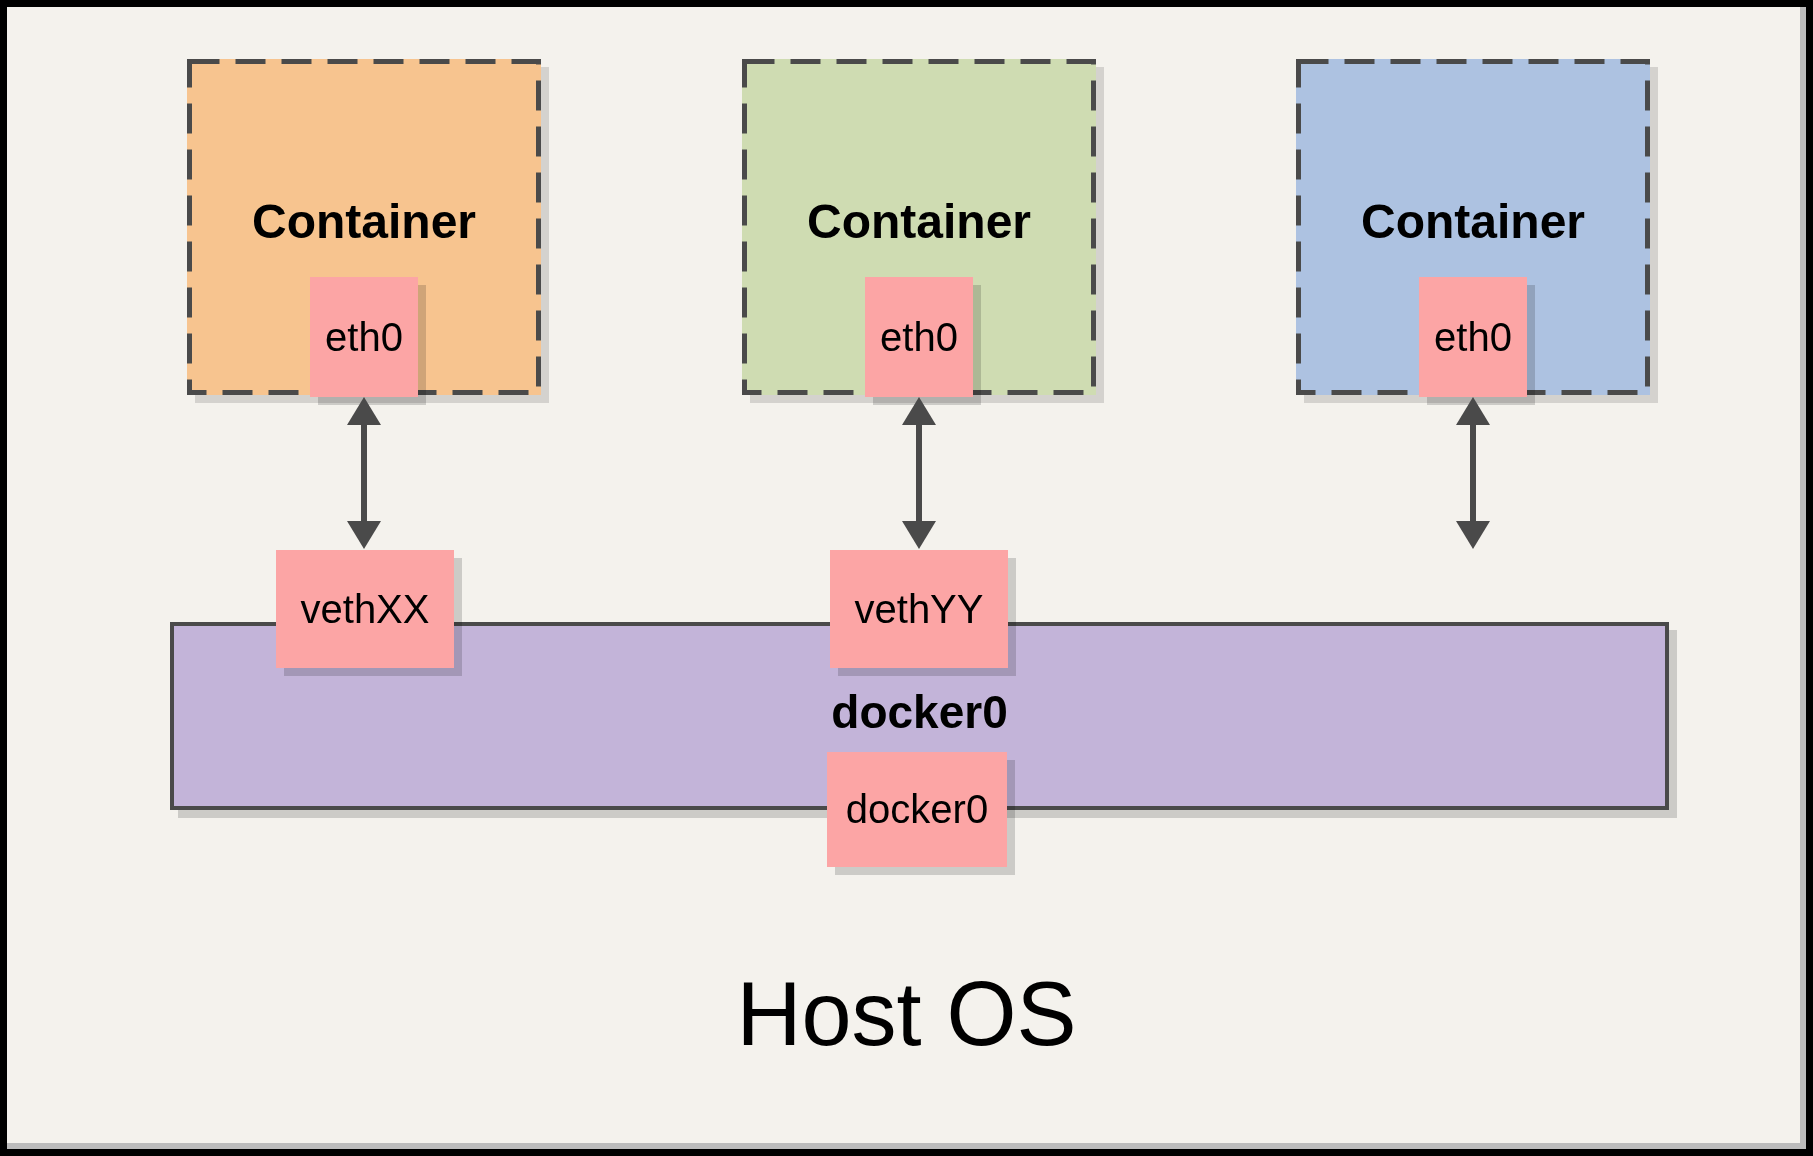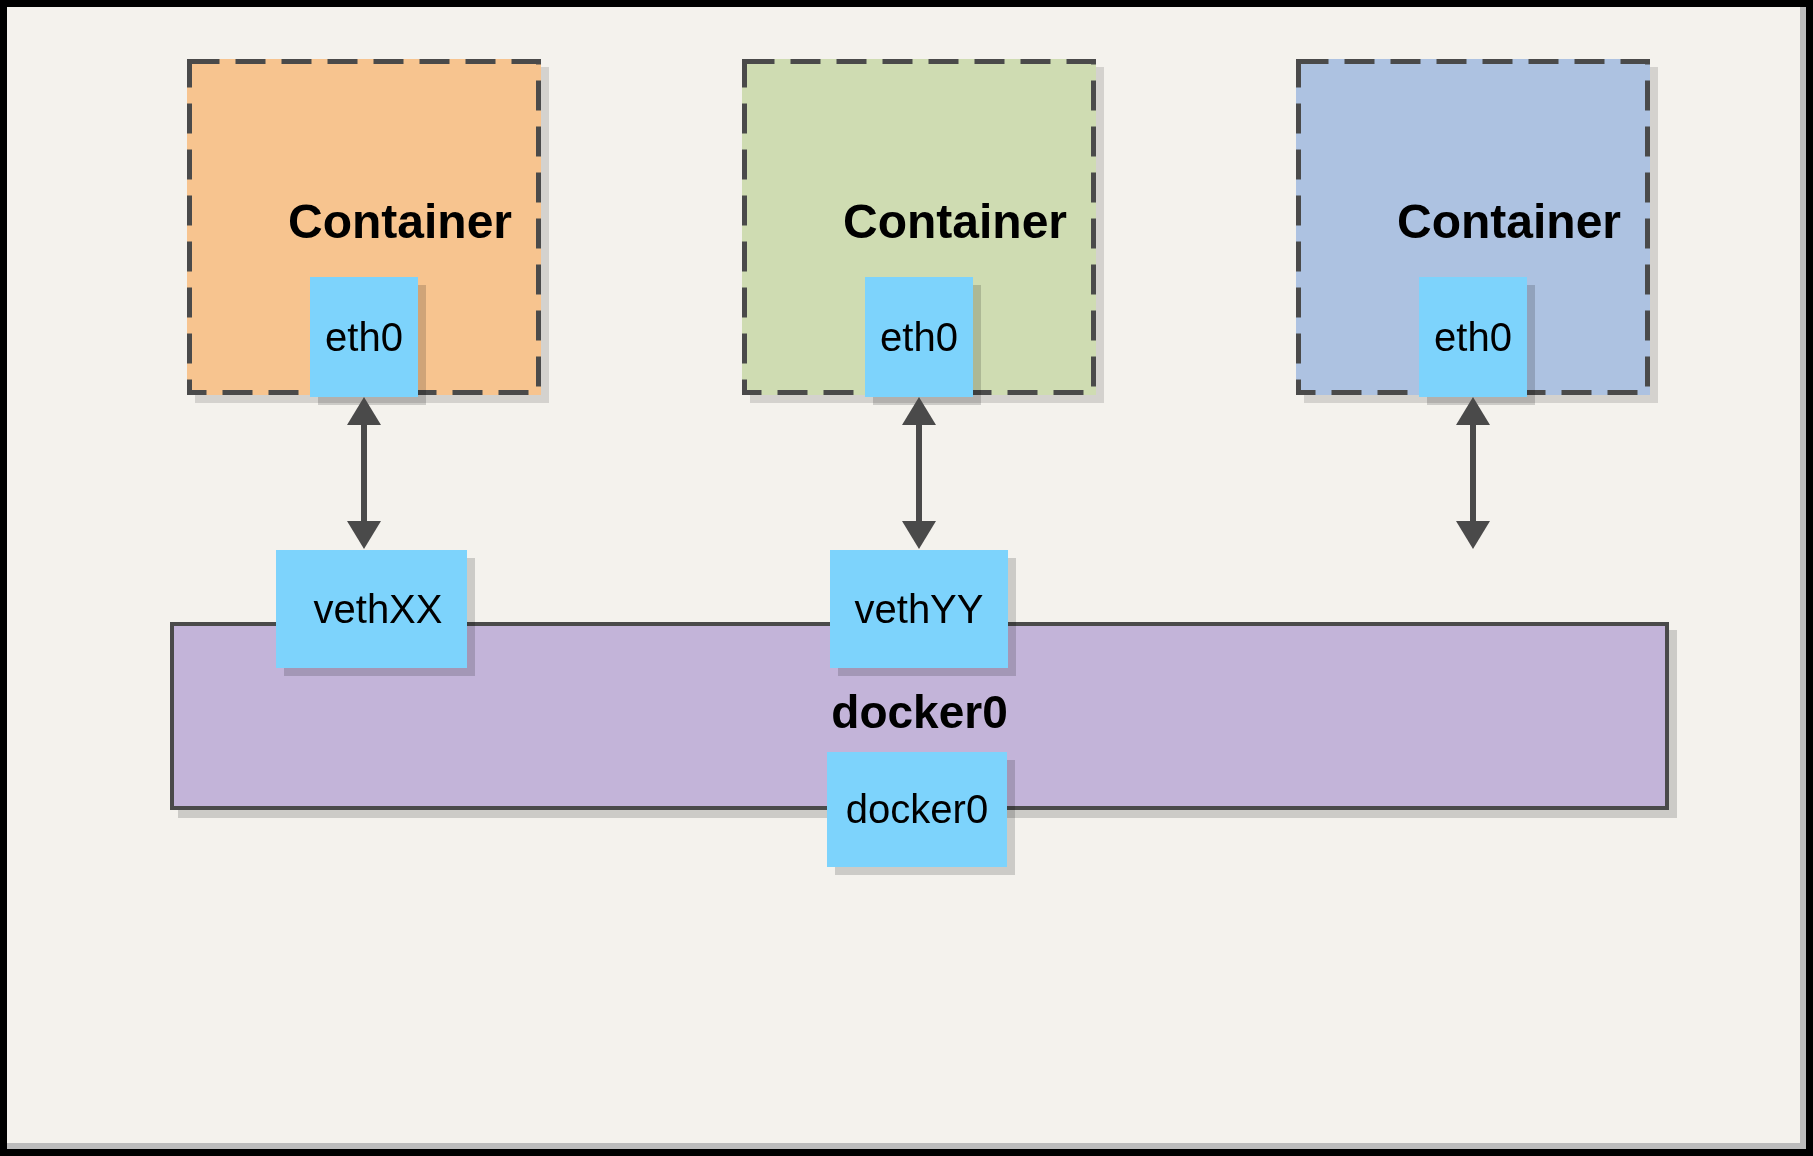--- a/index.html
+++ b/index.html
@@ -18,32 +18,32 @@
     position:absolute;
     width:354px;height:336px;
     box-shadow:8px 8px 0 rgba(0,0,0,0.13);
   }
   .container-box .dash{position:absolute;left:0;top:0;}
   .fill-orange{background:#F7C48F;}
   .fill-green{background:#CFDCB2;}
   .fill-blue{background:#ADC2E1;}
   .container-label{
     position:absolute;left:0;width:100%;top:139px;
-    text-align:center;font-size:48px;font-weight:bold;line-height:48px;margin-left:36px;
+    text-align:center;font-size:48px;font-weight:bold;line-height:48px;
   }
   .if-box{
     position:absolute;
-    background:#7dd3fc;
+    background:#fca5a5;
     box-shadow:8px 8px 0 rgba(0,0,0,0.16);
     display:flex;align-items:center;justify-content:center;
     font-size:40px;
   }
   .eth-box{left:123px;bottom:-2px;width:108px;height:120px;}
   .veth-box{width:178px;height:118px;z-index:3;}
-  .veth-xx{left:269px;top:543px;padding-left:13px;}
+  .veth-xx{left:269px;top:543px;}
   .veth-yy{left:823px;top:543px;}
   .veth-zz{left:1375px;top:543px;}
   .bridge-bar{
     position:absolute;left:163px;top:615px;
     width:1499px;height:188px;
     box-sizing:border-box;
     background:#C3B4D9;
     border:4px solid #4A4A4A;
     box-shadow:8px 8px 0 rgba(0,0,0,0.16);
     z-index:1;
@@ -113,14 +113,15 @@
   </svg>
 
   <div class="bridge-bar"></div>
   <div class="bridge-label">docker0</div>
 
   <div class="if-box veth-box veth-xx">vethXX</div>
   <div class="if-box veth-box veth-yy">vethYY</div>
 
   <div class="if-box docker0-box">docker0</div>
 
+  <div class="host-label">Host OS</div>
 
 </div>
 
 </body></html>

